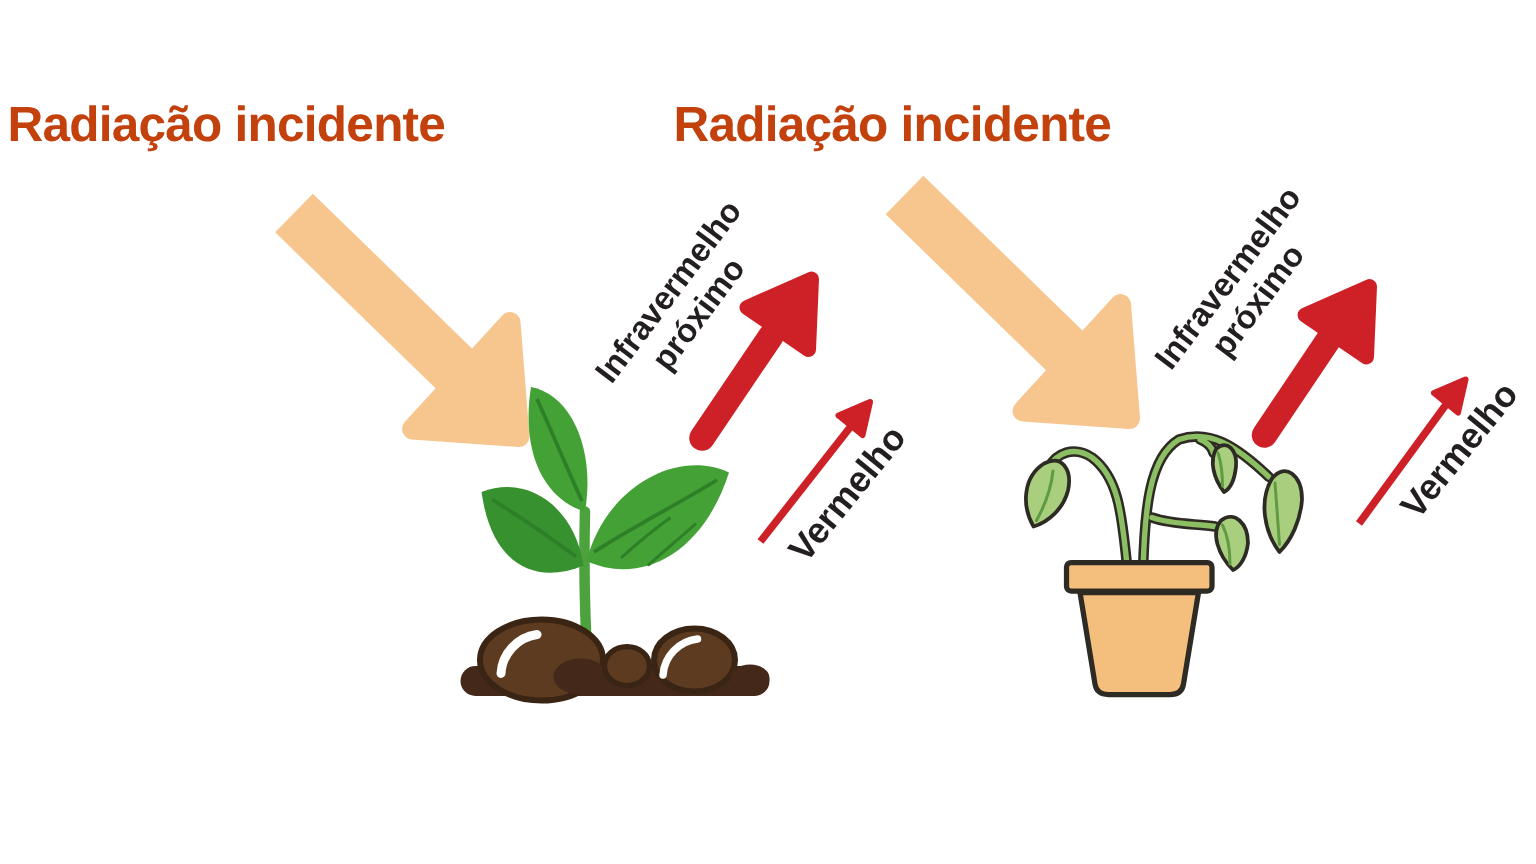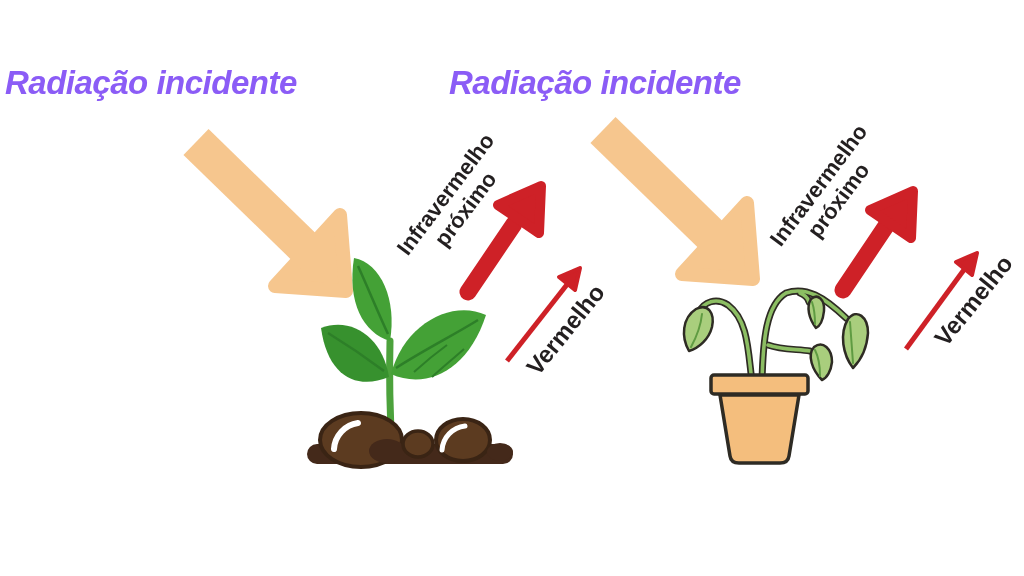--- a/index.html
+++ b/index.html
@@ -2,21 +2,21 @@
 <html lang="pt"><head>
 <meta charset="utf-8">
 <style>
   html,body{margin:0;padding:0;background:#fff;}
   .canvas{
     position:relative;width:1024px;height:576px;background:#fff;
     overflow:hidden;font-family:"Liberation Sans","DejaVu Sans",sans-serif;
   }
   .title{
     position:absolute;font-weight:bold;font-size:33px;letter-spacing:-0.5px;
-    color:#8b5cf6;white-space:nowrap;font-style:italic;
+    color:#c2410c;white-space:nowrap;
   }
   .title-left{left:5px;top:64px;}
   .title-right{left:449px;top:64px;}
   .rot-label{
     position:absolute;font-weight:bold;color:#231F20;text-align:center;
     white-space:nowrap;line-height:1.12;transform-origin:center center;
   }
   .nir{font-size:22px;}
   .red-lbl{font-size:24px;}
   .nir-left {left:456px;top:202px;transform:translate(-50%,-50%) rotate(-53deg);}

